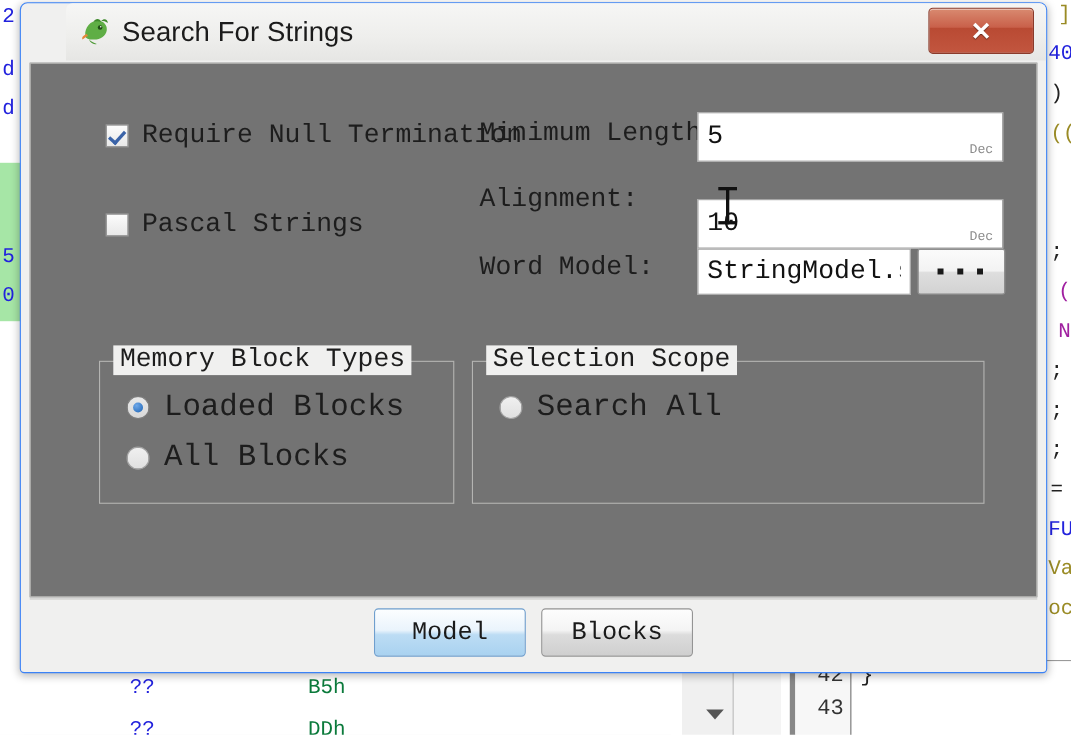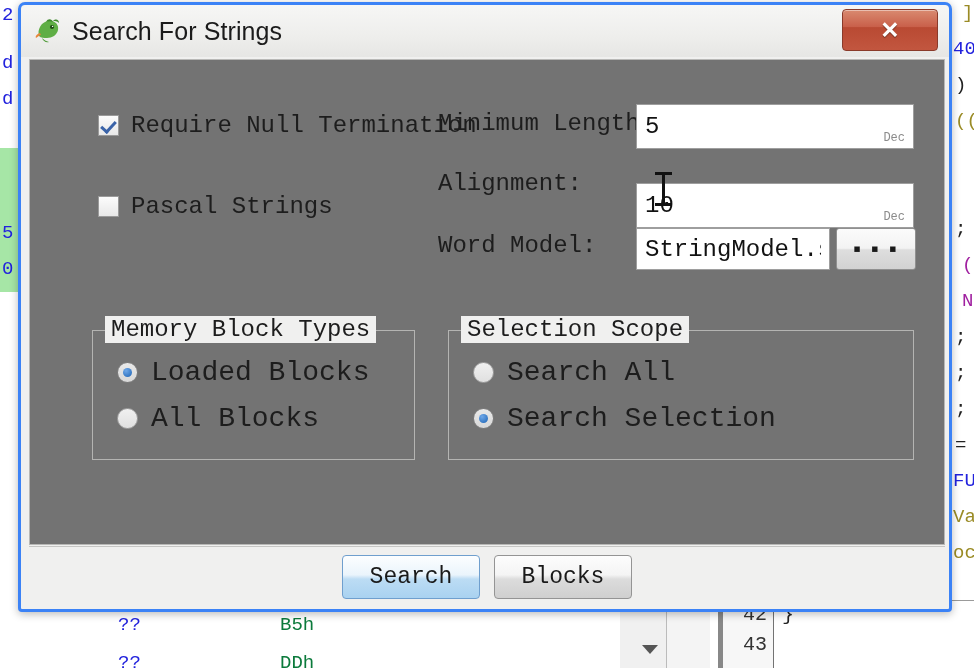--- a/index.html
+++ b/index.html
@@ -75,24 +75,25 @@
     position: absolute; left: 172px;
     font-family: "Liberation Mono", monospace;
     font-size: 20px; color: #222;
   }
 
   
   .dialog {
     position: absolute; left: 18px; top: 2px;
     width: 934px; height: 610px;
     background: #f0f0ef;
-    border: 3px solid #3b82f6;
+    border: 1px solid #3b82f6;
     border-radius: 7px 7px 4px 4px;
     box-shadow: 0 2px 8px rgba(0,0,0,0.28);
     box-sizing: border-box;
+    padding-left: 41px;
   }
   .titlebar {
     position: relative;
     height: 52px;
     background: linear-gradient(to bottom, #f6f6f5 0%, #eeeeec 60%, #e6e6e4 100%);
     border-radius: 6px 6px 0 0;
     display: flex; align-items: center;
   }
   .title-icon {
     margin-left: 12px; width: 30px; height: 30px;
@@ -383,38 +384,34 @@
           <div class="radio-row" style="left:24px; top:26px;">
             <span class="radio sel"></span>
             <span class="radio-label">Loaded Blocks</span>
           </div>
           <div class="radio-row" style="left:24px; top:72px;">
             <span class="radio"></span>
             <span class="radio-label">All Blocks</span>
           </div>
         </div>
 
-        <div class="groupbox" style="left:418px; top:270px; width:466px; height:130px;">
+        <div class="groupbox" style="left:401px; top:270px; width:466px; height:130px;">
           <div class="group-title">Selection Scope</div>
           <div class="radio-row" style="left:24px; top:26px;">
             <span class="radio"></span>
             <span class="radio-label">Search All</span>
           </div>
-          <div class="radio-row" style="left:24px; top:72px;">
-            <span class="radio sel"></span>
-            <span class="radio-label">Search Selection</span>
-          </div>
         </div>
 
       </div>
     </div>
 
     <div class="footer">
       <div class="btn primary">
-        <span>Search</span>
+        <span>Model</span>
       </div>
       <div class="btn normal">
         <span>Blocks</span>
       </div>
     </div>
 
   </div>
 </div>
 
 </body></html>

